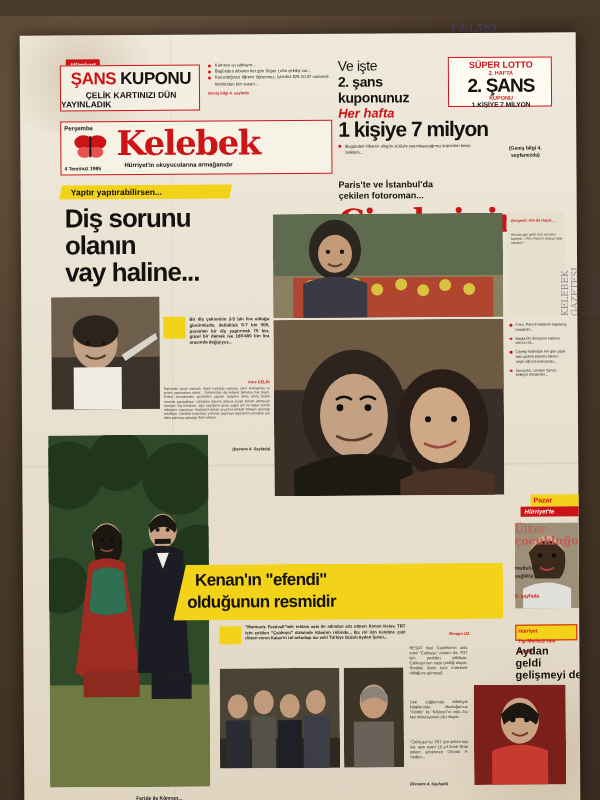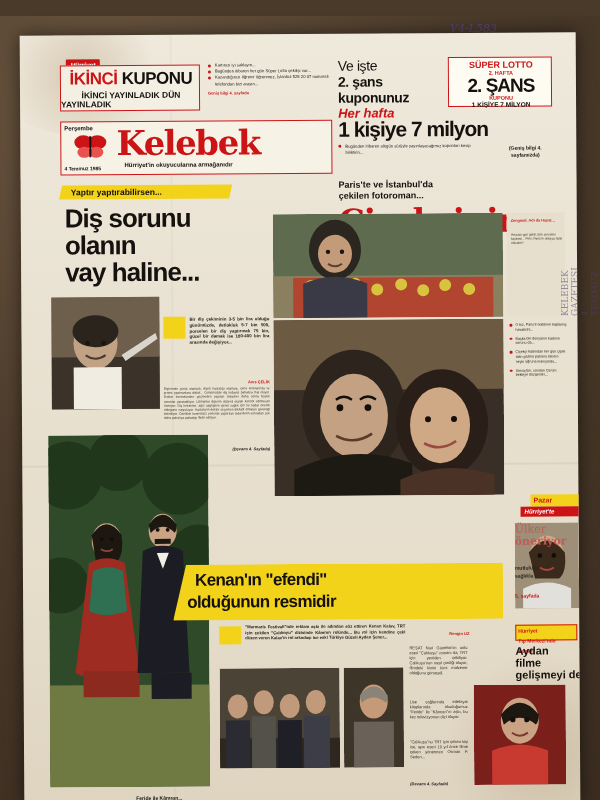--- a/index.html
+++ b/index.html
@@ -160,24 +160,24 @@
 
     <div class="blotch" style="left:-30px;top:-20px;width:180px;height:120px;background:radial-gradient(circle,rgba(160,130,85,.30),rgba(160,130,85,0) 70%);"></div>
     <div class="blotch" style="left:420px;top:620px;width:200px;height:200px;background:radial-gradient(circle,rgba(150,120,80,.25),rgba(150,120,80,0) 70%);"></div>
     <div class="fold" style="left:0;top:430px;width:556px;height:2px;opacity:.5;"></div>
     <div class="fold" style="left:150px;top:0;width:2px;height:770px;opacity:.25;"></div>
 
     <div class="box" id="hur-badge">Hürriyet</div>
 
     <div class="box" id="superlotto-top">
       <div class="box" id="sl-title">
-        <span class="red">İKİNCİ</span>
+        <span class="red">ŞANS</span>
         <span class="blk">KUPONU</span>
       </div>
-      <div class="box" id="sl-sub">İKİNCİ YAYINLADIK DÜN</div>
+      <div class="box" id="sl-sub">ÇELİK KARTINIZI DÜN</div>
       <div class="box" id="sl-sub2">YAYINLADIK</div>
     </div>
 
     <div class="box" id="bullets">
       <div class="bl">Kartınızı iyi saklayın...</div>
       <div class="bl">Bugünden itibaren her gün Süper Lotto çekilişi var...</div>
       <div class="bl">Kazandığınızı öğrenir öğrenmez, İstanbul 528 20 07 numaralı telefondan bizi arayın...</div>
       <div id="bl-foot">Geniş bilgi 4. sayfada</div>
     </div>
 
@@ -404,33 +404,33 @@
         <rect width="64" height="86" fill="#9d8f78"></rect>
         <ellipse cx="32" cy="34" rx="17" ry="21" fill="#d0aa88"></ellipse>
         <path d="M14 30 q18 -24 36 0 q2 20 -6 26 l-24 0 Z" fill="#3a2a1c"></path>
         <circle cx="25" cy="33" r="2.4" fill="#120f0b"></circle>
         <circle cx="39" cy="33" r="2.4" fill="#120f0b"></circle>
         <path d="M25 45 q7 5 14 0" stroke="#b0443c" stroke-width="2" fill="none"></path>
         <path d="M8 66 q24 -12 48 0 l0 20 l-48 0 Z" fill="#e2e0da"></path>
       </svg>
     </div>
     <div class="box" style="left:492px;top:490px;width:64px;font-size:11px;font-weight:normal;color:#c45a55;font-family:'DejaVu Serif',serif;">Ülker</div>
-    <div class="box" style="left:492px;top:502px;width:64px;font-size:11px;font-weight:bold;color:#c45a55;font-family:'DejaVu Serif',serif;">öneriyor</div>
+    <div class="box" style="left:492px;top:502px;width:64px;font-size:11px;font-weight:bold;color:#c45a55;font-family:'DejaVu Serif',serif;">çocukluğu</div>
     <div class="box" style="left:492px;top:532px;width:36px;font-size:5px;font-weight:bold;color:#2a2420;">mutluluğa</div>
     <div class="box" style="left:492px;top:540px;width:36px;font-size:5px;font-weight:bold;color:#2a2420;">sağlıkla</div>
     <div class="box" style="left:492px;top:560px;width:64px;font-size:5px;font-weight:bold;color:#cc1417;">5. sayfada</div>
 
     <div class="box" id="tip-badge">
       <div>Hürriyet</div>
       <div>Tıp Merkezi'nde</div>
       <div>bugün</div>
     </div>
     <div class="box" id="tekrar">
       <div>Aydan</div>
-      <div>filme</div>
+      <div>geldi</div>
       <div>gelişmeyi de</div>
     </div>
 
     <div class="box" id="feride">Feride ile Kâmran...</div>
     <div class="box just" id="botcap">Televizyon için 7 bölümlük dizi olarak çekilen Reşat Nuri Güntekin'in ünlü eseri "Çalıkuşu"nda başrolleri, Türkiye Eski Güzeli Aydan Şener (Feride) ile Kenan Kalav (Kâmran) paylaşıyorlar (üstte). Dizinin ilk günü, yönetmen Osman Seden (soldaki) ve set ekibi Kalav ve Şener ile aile fotoğrafı çektirdiler (sağda).</div>
 
   </div>
 
   <div class="scrawl" style="left:560px;top:300px;transform:rotate(-90deg);transform-origin:left top;">KELEBEK GAZETESI 4 TEMMUZ 1985</div>
 

